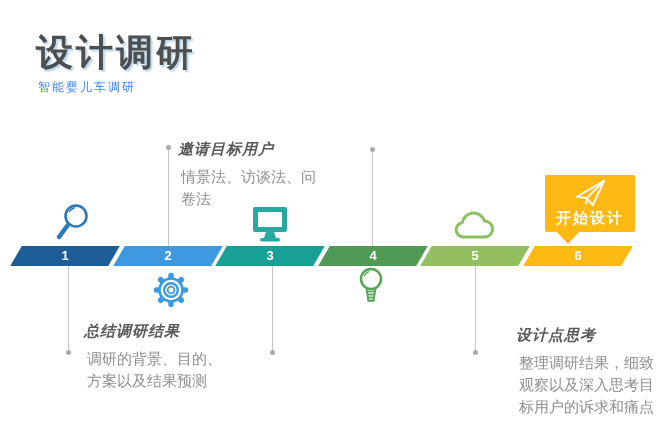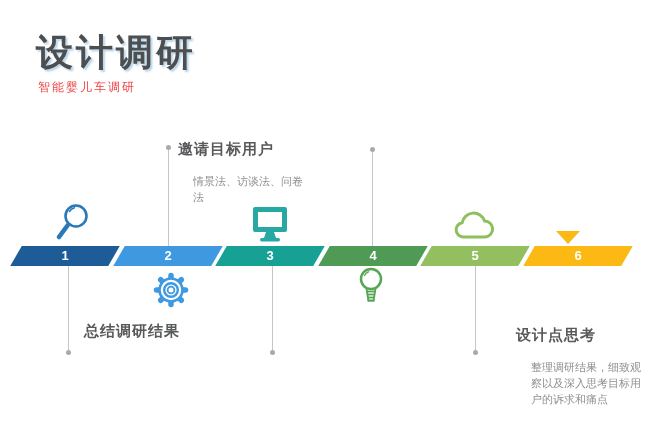--- a/index.html
+++ b/index.html
@@ -5,21 +5,21 @@
   html,body{margin:0;padding:0;background:#fff;}
   .slide{
     position:relative;width:660px;height:440px;background:#ffffff;
     font-family:"Liberation Sans","DejaVu Sans",sans-serif;overflow:hidden;border-radius:10px;
   }
   .title{
     position:absolute;left:36px;top:28px;font-size:37px;font-weight:bold;
     color:#4c4e50;letter-spacing:3px;text-shadow:2px 2px 2px #b9d5eb;white-space:nowrap;
   }
   .subtitle{
-    position:absolute;left:38px;top:79px;font-size:12px;color:#ef4444;
+    position:absolute;left:38px;top:79px;font-size:12px;color:#3b82f6;
     letter-spacing:2px;white-space:nowrap;
   }
   
   .seg{
     position:absolute;top:246px;height:20px;width:98px;
     transform:skewX(-30deg);text-align:center;
   }
   .seg .num{
     display:block;transform:skewX(30deg);color:#fff;
     font-size:13px;font-weight:bold;line-height:20px;
@@ -31,22 +31,22 @@
   .dot{position:absolute;width:5px;height:5px;border-radius:50%;background:#a9a9a9;}
   .vl-s2{left:168px;top:150px;height:96px}
   .vl-s4{left:372px;top:152px;height:94px}
   .vl-s1{left:68px;top:266px;height:86px}
   .vl-s3{left:272px;top:266px;height:86px}
   .vl-s5{left:475px;top:266px;height:86px}
   .dot-s2{left:166px;top:145px}.dot-s4{left:370px;top:147px}
   .dot-s1{left:66px;top:350px}.dot-s3{left:270px;top:350px}.dot-s5{left:473px;top:350px}
   
   .tblock{position:absolute;}
-  .tblock .hd{font-size:15px;font-weight:bold;color:#58595b;letter-spacing:1px;margin:0 0 7px 0;}
-  .tblock .bd{font-size:11px;color:#8f8f8f;margin:15px;line-height:1.45;}
+  .tblock .hd{font-size:15px;font-weight:bold;color:#58595b;letter-spacing:1px;margin:0 0 7px 0;font-style:italic;}
+  .tblock .bd{font-size:15px;color:#8f8f8f;margin:3px;line-height:1.45;}
   .tb-s2{left:178px;top:140px;width:150px}
   .tb-s4{left:382px;top:142px;width:150px}
   .tb-s1{left:84px;top:322px;width:150px}
   .tb-s3{left:287px;top:326px;width:150px}
   .tb-s5{left:516px;top:326px;width:150px}
   
   .icon{position:absolute;line-height:0;}
   .ic-magnifier{left:52px;top:200px}
   .ic-gear{left:151px;top:270px}
   .ic-monitor{left:250px;top:205px}
@@ -97,20 +97,21 @@
   <div class="dot dot-s2"></div>
   <div class="vline vl-s3"></div>
   <div class="dot dot-s3"></div>
   <div class="vline vl-s4"></div>
   <div class="dot dot-s4"></div>
   <div class="vline vl-s5"></div>
   <div class="dot dot-s5"></div>
 
   <div class="tblock tb-s1">
     <div class="hd">总结调研结果</div>
+    <p class="bd">调研的背景、目的、方案以及结果预测</p>
   </div>
   <div class="tblock tb-s2">
     <div class="hd">邀请目标用户</div>
     <p class="bd">情景法、访谈法、问卷法</p>
   </div>
   <div class="tblock tb-s5">
     <div class="hd">设计点思考</div>
     <p class="bd">整理调研结果，细致观察以及深入思考目标用户的诉求和痛点</p>
   </div>
 
@@ -156,19 +157,28 @@
       <line x1="11.8" y1="30.5" x2="18.2" y2="30.5" stroke="currentColor" stroke-width="1.8"></line>
       <line x1="12.5" y1="33.6" x2="17.5" y2="33.6" stroke="currentColor" stroke-width="2.4" stroke-linecap="round"></line>
     </svg>
   </span>
   <span class="icon ic-cloud" style="color: rgb(140, 191, 94);">
     <svg width="48" height="36" viewBox="0 0 48 36" fill="none">
       <path d="M12 30 a7.2 7.2 0 0 1 -0.8 -14.3 a11.5 11.5 0 0 1 22.3 -1.6 a7.6 7.6 0 0 1 0.4 15.9 z" stroke="currentColor" stroke-width="3" stroke-linejoin="round"></path>
     </svg>
   </span>
 
+  <div class="callout" style="background-color: rgb(252, 184, 19);">
+    <span class="plane">
+      <svg width="40" height="32" viewBox="0 0 40 34" fill="none">
+        <path d="M6 21 L35 4 L23 30 L16.5 22.5 Z" stroke="#ffffff" stroke-width="2" stroke-linejoin="round"></path>
+        <path d="M35 4 L16.5 22.5 L16 29" stroke="#ffffff" stroke-width="2" stroke-linejoin="round"></path>
+      </svg>
+    </span>
+    <span class="cl-label">开始设计</span>
+  </div>
   <span class="notch" style="color: rgb(252, 184, 19);">
     <svg width="24" height="13" viewBox="0 0 24 13">
       <polygon points="0,0 24,0 12,13" fill="currentColor"></polygon>
     </svg>
   </span>
 
 </div>
 
 </body></html>

